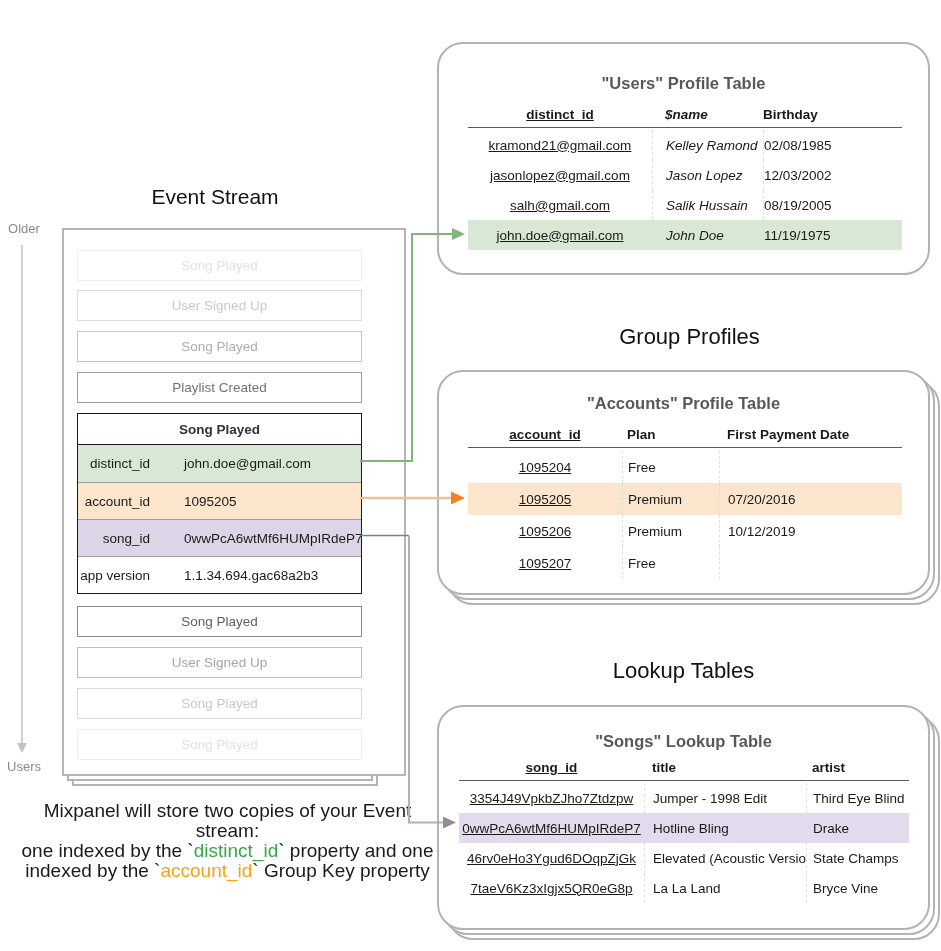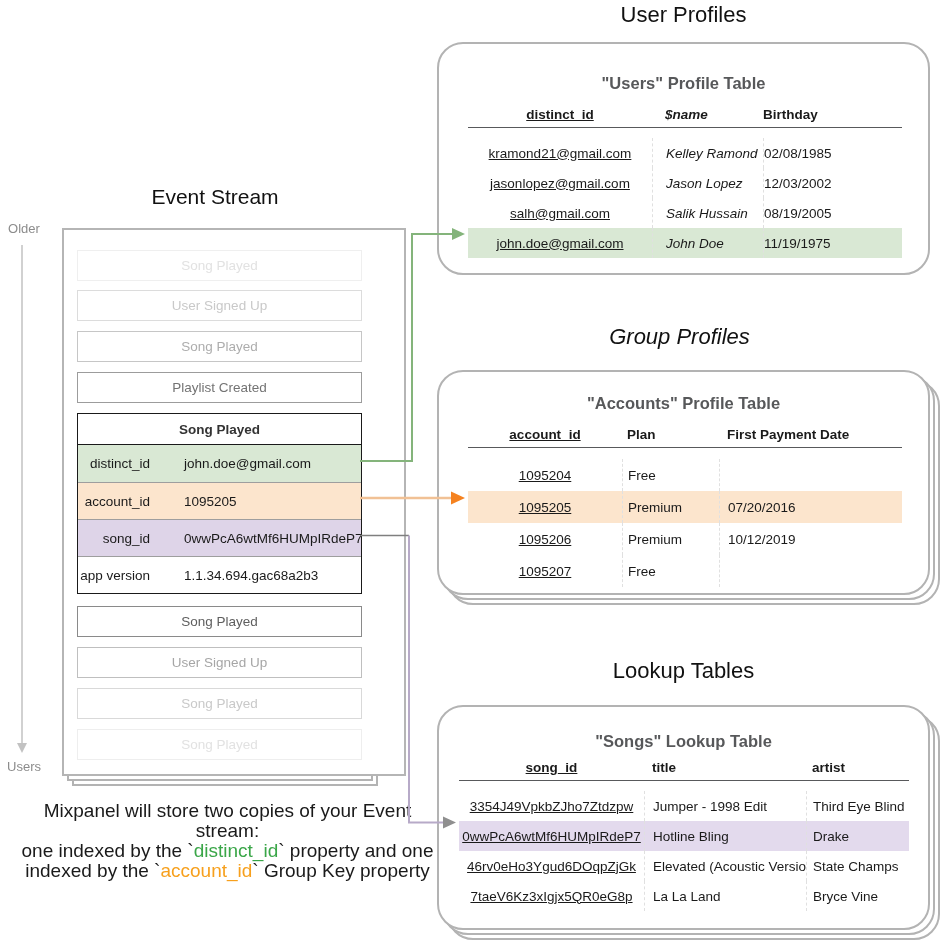--- a/index.html
+++ b/index.html
@@ -3,42 +3,42 @@
 <meta charset="utf-8">
 <style>
   html,body{margin:0;padding:0;background:#fff;}
   .canvas{
     position:relative;width:941px;height:951px;background:#fff;overflow:hidden;
     font-family:"Liberation Sans","DejaVu Sans",sans-serif;color:#1a1a1a;
   }
   
   .section-title{position:absolute;text-align:center;font-size:22px;color:#111;}
   .t-users{left:437px;top:2px;width:493px;}
-  .t-groups{left:433px;top:324px;width:493px;font-style:italic;}
+  .t-groups{left:443px;top:324px;width:493px;}
   .t-lookup{left:437px;top:658px;width:493px;}
   .t-stream{left:62px;top:185px;width:306px;font-size:21px;}
 
   
   .card,.stack{position:absolute;background:#fff;border:2px solid #b3b3b3;border-radius:26px;box-sizing:border-box;}
   .users-card{left:437px;top:42px;width:493px;height:233px;}
   .accounts-card{left:437px;top:370px;width:493px;height:225px;}
   .songs-card{left:437px;top:705px;width:493px;height:225px;}
   .acc-s1{left:442px;top:375px;width:493px;height:225px;}
   .acc-s2{left:447px;top:380px;width:493px;height:225px;}
   .song-s1{left:442px;top:710px;width:493px;height:225px;}
   .song-s2{left:447px;top:715px;width:493px;height:225px;}
 
   .card-title{position:absolute;left:0;width:100%;text-align:center;font-weight:bold;font-size:16.5px;color:#57585a;}
   .users-card .card-title{top:30px;}
   .accounts-card .card-title{top:22px;}
   .songs-card .card-title{top:25px;}
 
   
   .thead{position:absolute;display:flex;align-items:center;border-bottom:1.5px solid #58595b;font-weight:bold;font-size:13.5px;box-sizing:border-box;}
-  .tbody{position:absolute;margin-top:8px;}
+  .tbody{position:absolute;}
   .trow{display:flex;align-items:center;}
   .tc,.hc{display:flex;align-items:center;height:100%;box-sizing:border-box;overflow:hidden;white-space:nowrap;font-size:13.5px;}
   .trow .tc:nth-child(2),.trow .tc:nth-child(3){border-left:1px dashed #e0e0e0;}
   .u{text-decoration:underline;}
   .cc{justify-content:center;text-align:center;}
   .hl-green{background:#d9e8d4;}
   .hl-orange{background:#fce5cd;}
   .hl-purple{background:#e3daed;}
 
   .users-head{left:29px;top:58px;width:434px;height:26px;}
@@ -101,21 +101,20 @@
 
   
   .overlay{position:absolute;left:0;top:0;width:941px;height:951px;pointer-events:none;}
 </style>
 </head>
 <body>
 
 <div class="canvas">
 
   <div class="section-title t-stream">Event Stream</div>
-  <div class="section-title t-users">User Profiles</div>
   <div class="section-title t-groups">Group Profiles</div>
   <div class="section-title t-lookup">Lookup Tables</div>
 
   <div class="tl-label tl-older">Older</div>
   <div class="tl-label tl-newer">Users</div>
 
   <div class="stack stream-s2"></div>
   <div class="stack stream-s1"></div>
   <div class="stream-box">
     <div class="ev evA1">Song Played</div>

